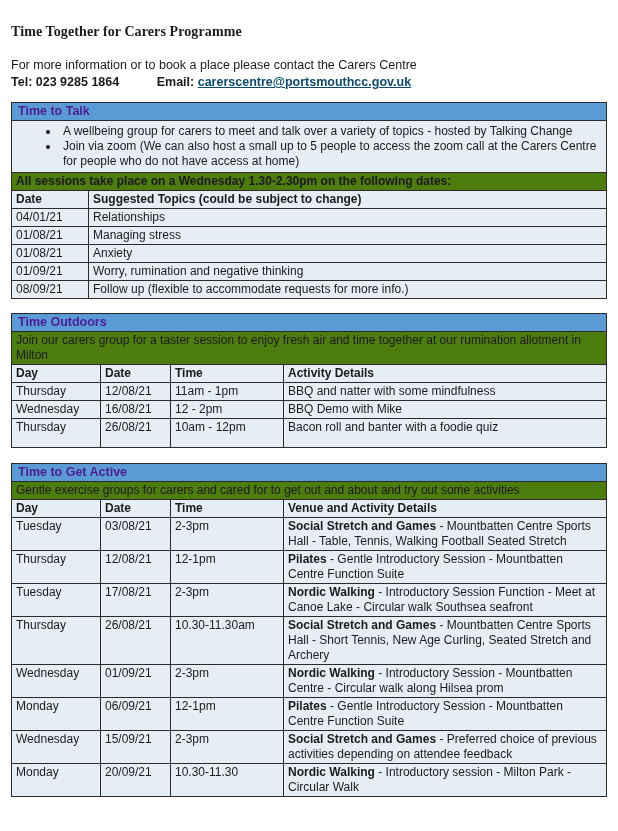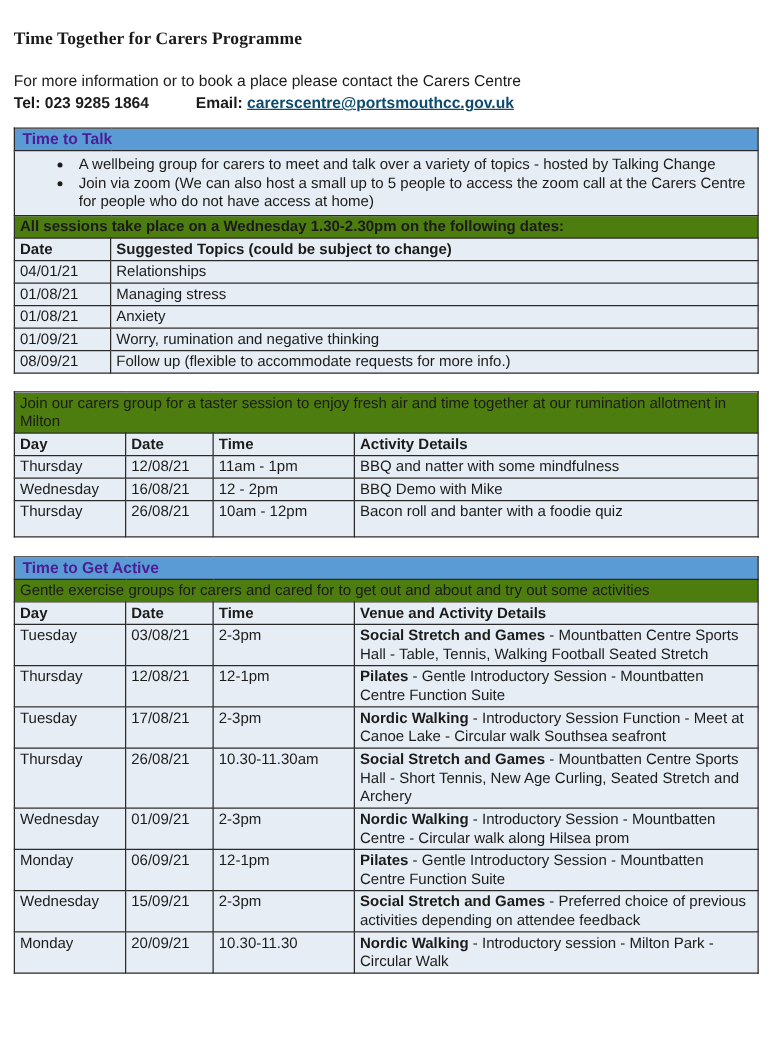--- a/index.html
+++ b/index.html
@@ -117,20 +117,23 @@
     </table>
 
   <table class="doc-table" style="margin-bottom:15px;">
     <colgroup>
         <col style="width:89px">
         <col style="width:70px">
         <col style="width:113px">
         <col>
       </colgroup>
     <tbody>
+        <tr>
+      <td class="band" colspan="4">Time Outdoors</td>
+    </tr>
     <tr>
       <td class="white" colspan="4">Join our carers group for a taster session to enjoy fresh air and time together at our rumination allotment in Milton</td>
     </tr>
     <tr>
       <td class="lt bold">Day</td>
       <td class="lt bold">Date</td>
       <td class="lt bold">Time</td>
       <td class="lt bold">Activity Details</td>
     </tr>
     <tr>

